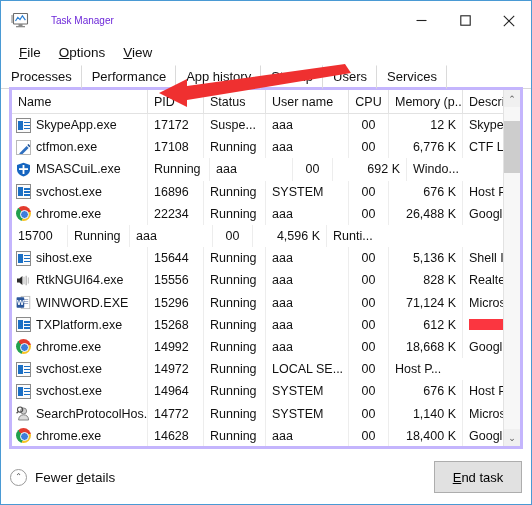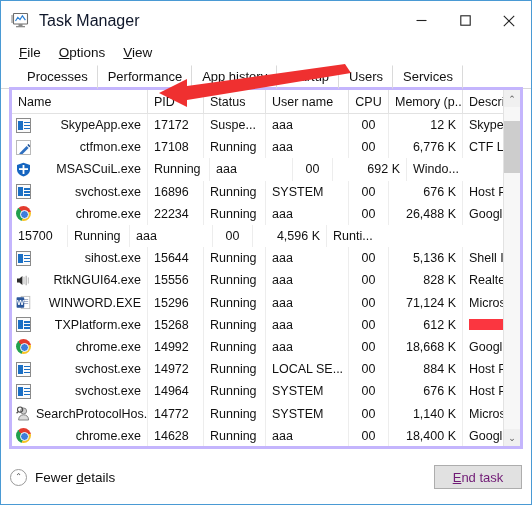--- a/index.html
+++ b/index.html
@@ -20,22 +20,22 @@
 
   
   #titlebar {
     height: 39px;
     display: flex; align-items: center;
     background: #ffffff;
     padding-left: 10px;
   }
   #app-icon { width: 18px; height: 17px; position: relative; flex: 0 0 auto; }
   #title-text {
-    margin-left: 10px;
-    font-size: 16px; color: #0f172a;
+    margin-left: 22px;
+    font-size: 10px; color: #6d28d9;
   }
   #win-controls {
     margin-left: auto; display: flex; height: 39px;
   }
   .wc {
     width: 44px; height: 39px;
     display: flex; align-items: center; justify-content: center;
     color: #222;
   }
 
@@ -44,21 +44,21 @@
     height: 25px; display: flex; align-items: center;
     padding-left: 9px; font-size: 13.5px; color: #111;
   }
   .menu-item { padding: 2px 9px; cursor: default; }
   .ul { text-decoration: underline; }
 
   
   #tabstrip {
     height: 24px;
     display: flex; align-items: flex-end;
-    padding-left: 16px;
+    padding-left: 0;
     position: relative;
   }
   #tabstrip::after {
     content: ""; position: absolute; left: 0; right: 0; bottom: 0;
     height: 1px; background: #d9d9d9;
   }
   .tab {
     font-size: 13px; color: #111;
     padding: 2px 9px 3px 9px;
     border: 1px solid transparent;
@@ -112,21 +112,21 @@
   .cell {
     font-size: 12.5px; color: #111;
     display: flex; align-items: center;
     padding: 0 6px;
     border-right: 1px solid #ededed;
     height: 100%;
     white-space: nowrap; overflow: hidden;
   }
   .cell.num { justify-content: flex-end; }
   .cell.ctr { justify-content: center; }
-  .cell.name { padding-left: 4px; gap: 5px; justify-content: space-between; }
+  .cell.name { padding-left: 4px; gap: 5px; }
 
   
   .c-name { width: 136px; flex: 0 0 136px; }
   .c-pid  { width: 56px;  flex: 0 0 56px; }
   .c-stat { width: 62px;  flex: 0 0 62px; }
   .c-user { width: 83px;  flex: 0 0 83px; }
   .c-cpu  { width: 40px;  flex: 0 0 40px; }
   .c-mem  { width: 74px;  flex: 0 0 74px; }
   .c-desc { width: 56px;  flex: 0 0 56px; border-right: none; }
 
@@ -193,24 +193,24 @@
     font-size: 13.5px; color: #111;
   }
   #chev-circle {
     width: 17px; height: 17px; border-radius: 50%;
     border: 1px solid #9a9a9a;
     display: flex; align-items: center; justify-content: center;
     color: #444; font-size: 8px; line-height: 1;
   }
   #endtask {
     margin-left: auto;
-    min-width: 88px; height: 24px;
+    min-width: 88px; height: 32px;
     background: #e1e1e1;
     border: 1px solid #adadad;
-    font-size: 13px; color: #701a75;
+    font-size: 13px; color: #000000;
     display: flex; align-items: center; justify-content: center;
     font-family: "Liberation Sans", sans-serif;
   }
 
   
   #arrow-anno {
     position: absolute; left: 0; top: 0;
     width: 532px; height: 505px;
     pointer-events: none; z-index: 50;
   }
@@ -445,21 +445,20 @@
         </div>
         <div class="row">
           <div class="cell c-name name">
             <div class="ficon ic-generic"></div>
             <span>svchost.exe</span>
           </div>
           <div class="cell c-pid">14972</div>
           <div class="cell c-stat">Running</div>
           <div class="cell c-user">LOCAL SE...</div>
           <div class="cell c-cpu ctr">00</div>
-          <div class="cell c-mem num">884 K</div>
           <div class="cell c-desc">Host P...</div>
           <div style="width: 17px; flex: 0 0 17px;"></div>
         </div>
         <div class="row">
           <div class="cell c-name name">
             <div class="ficon ic-generic"></div>
             <span>svchost.exe</span>
           </div>
           <div class="cell c-pid">14964</div>
           <div class="cell c-stat">Running</div>

